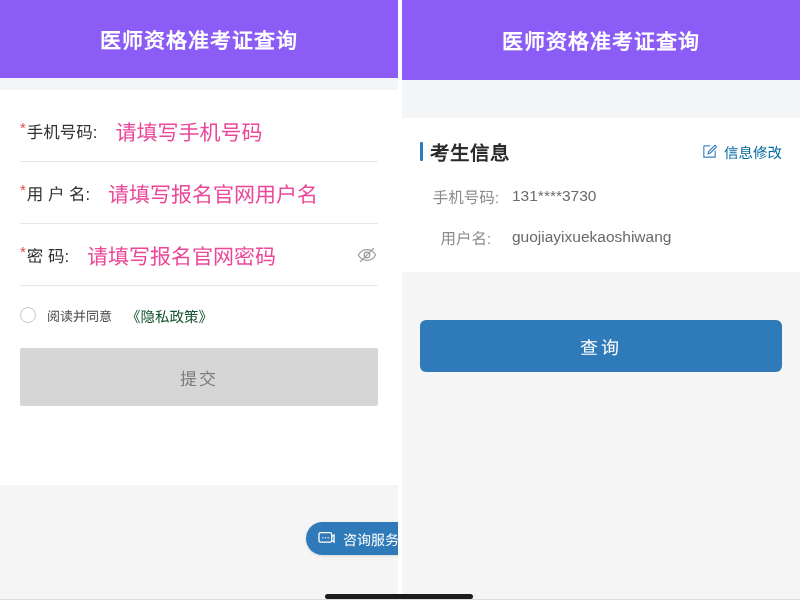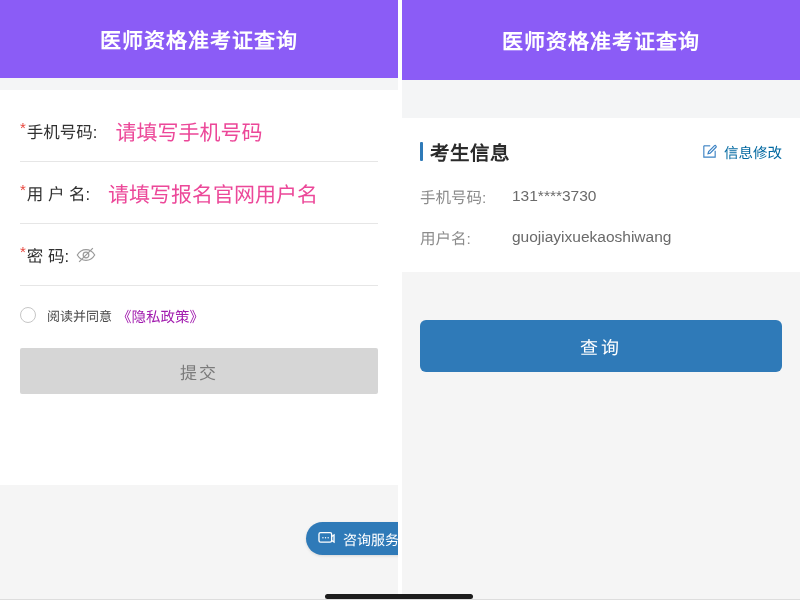--- a/index.html
+++ b/index.html
@@ -105,46 +105,47 @@
     border-radius: 50%;
     background: #ffffff;
     flex: 0 0 16px;
   }
   .agree-text {
     color: #4a4a4a;
     font-size: 13px;
     margin-left: 11px;
   }
   .agree-link {
-    color: #a21caf;
+    color: #14532d;
     font-size: 14.5px;
-    margin-left: 5px;
+    margin-left: 14px;
     text-decoration: none;
   }
   .submit-btn {
     margin-top: 10px;
     width: 100%;
-    height: 46px;
+    height: 58px;
     background: #d6d6d6;
     color: #7b7b7b;
     border: none;
     border-radius: 2px;
     font-size: 17px;
     font-family: inherit;
     letter-spacing: 2px;
     cursor: default;
   }
 
   
   .info-card {
     background: #ffffff;
     width: 100%;
     height: 154px;
     padding: 18px 18px 0 18px;
     position: relative;
+    text-align: center;
   }
   .info-head {
     display: flex;
     align-items: center;
     justify-content: space-between;
     height: 30px;
   }
   .info-title-wrap { display: flex; align-items: center; }
   .title-bar {
     width: 3px;
@@ -256,20 +257,21 @@
       <div class="field-row">
         <span class="req-star">*</span>
         <span class="field-label spaced">用 户 名:</span>
         <span class="field-placeholder">请填写报名官网用户名</span>
       </div>
 
       
       <div class="field-row">
         <span class="req-star">*</span>
         <span class="field-label spaced">密    码:</span>
+        <span class="field-placeholder">请填写报名官网密码</span>
         <span class="eye-icon">
           <svg viewBox="0 0 24 24" width="22" height="22" fill="none" stroke="#9a9a9a" stroke-width="1.3">
             <path d="M2.5 12S6 6.2 12 6.2 21.5 12 21.5 12 18 17.8 12 17.8 2.5 12 2.5 12z"></path>
             <circle cx="12" cy="12" r="3.1"></circle>
             <line x1="4.5" y1="19.5" x2="19.5" y2="4.5"></line>
           </svg>
         </span>
       </div>
 
       

